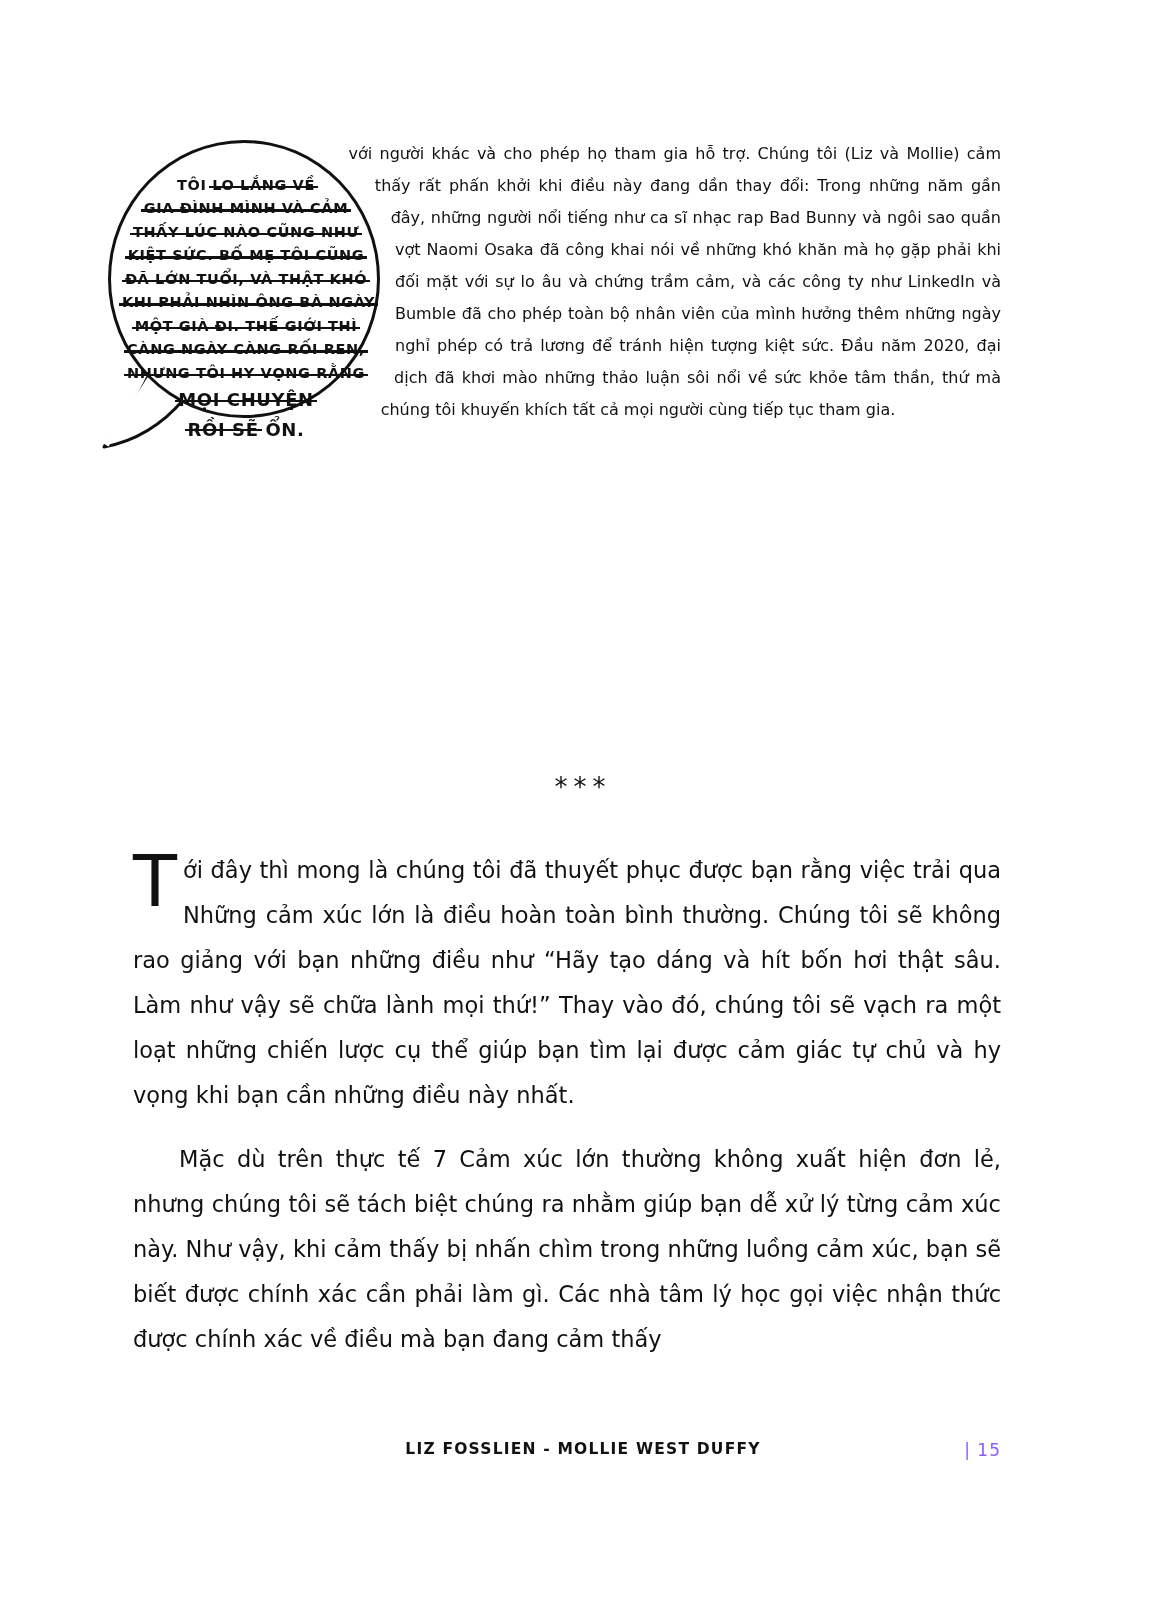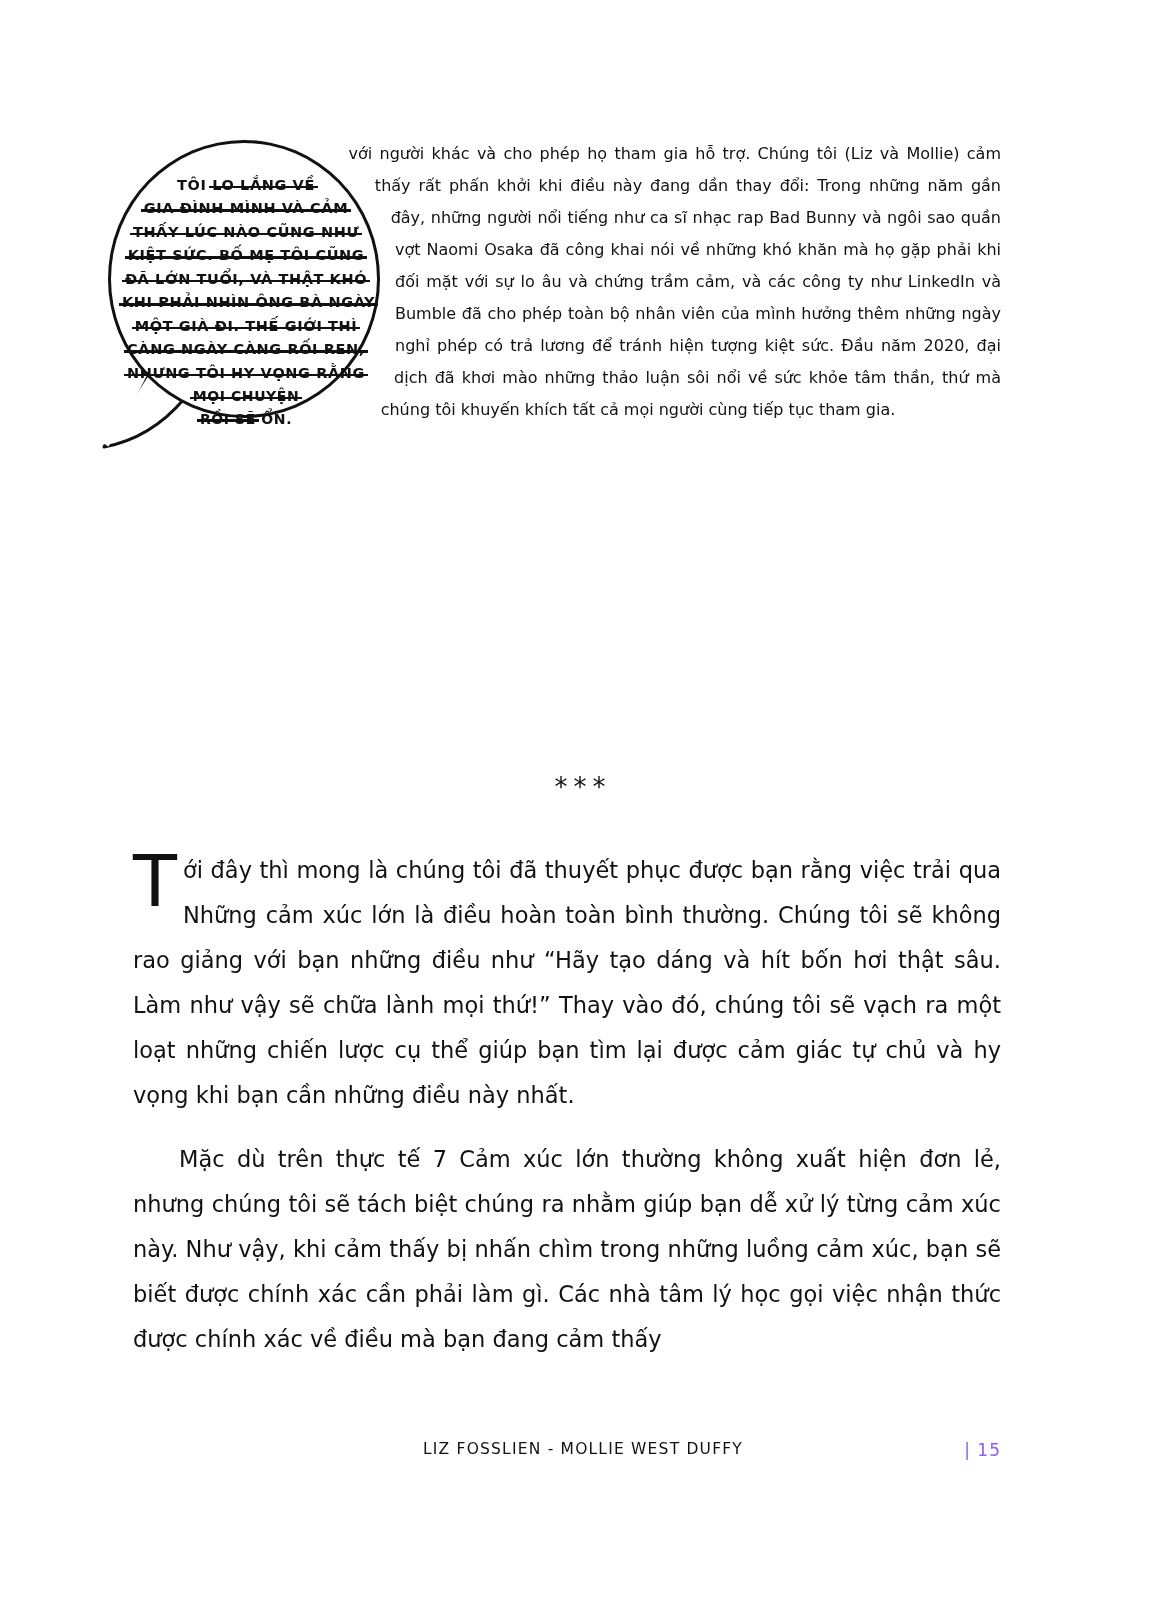--- a/index.html
+++ b/index.html
@@ -75,21 +75,21 @@
   .bubble-text .ln .strike::after {
     content: "";
     position: absolute;
     left: -3px;
     right: -3px;
     top: 50%;
     height: 2.4px;
     background: #111;
   }
   .bubble-text .l1 { font-size: 14.5px; }
-  .bubble-text .short { font-size: 14px; }
+  .bubble-text .short { font-size: 18px; }
 
   .wrap-par {
     position: absolute;
     left: 133px;
     top: 138px;
     width: 868px;
     text-align: justify;
     text-align-last: left;
     font-size: 16px;
     line-height: 2.0;
@@ -153,21 +153,21 @@
   }
   .footer-author {
     position: absolute;
     left: 0;
     top: 0;
     width: 1166px;
     text-align: center;
     font-size: 15.5px;
     letter-spacing: 1.2px;
     color: #111;
-    font-weight: 400;
+    font-weight: 700;
   }
   .footer-page {
     position: absolute;
     right: 165px;
     top: 0;
     font-size: 17px;
     color: #8b5cf6;
     letter-spacing: 1px;
   }
 </style>

